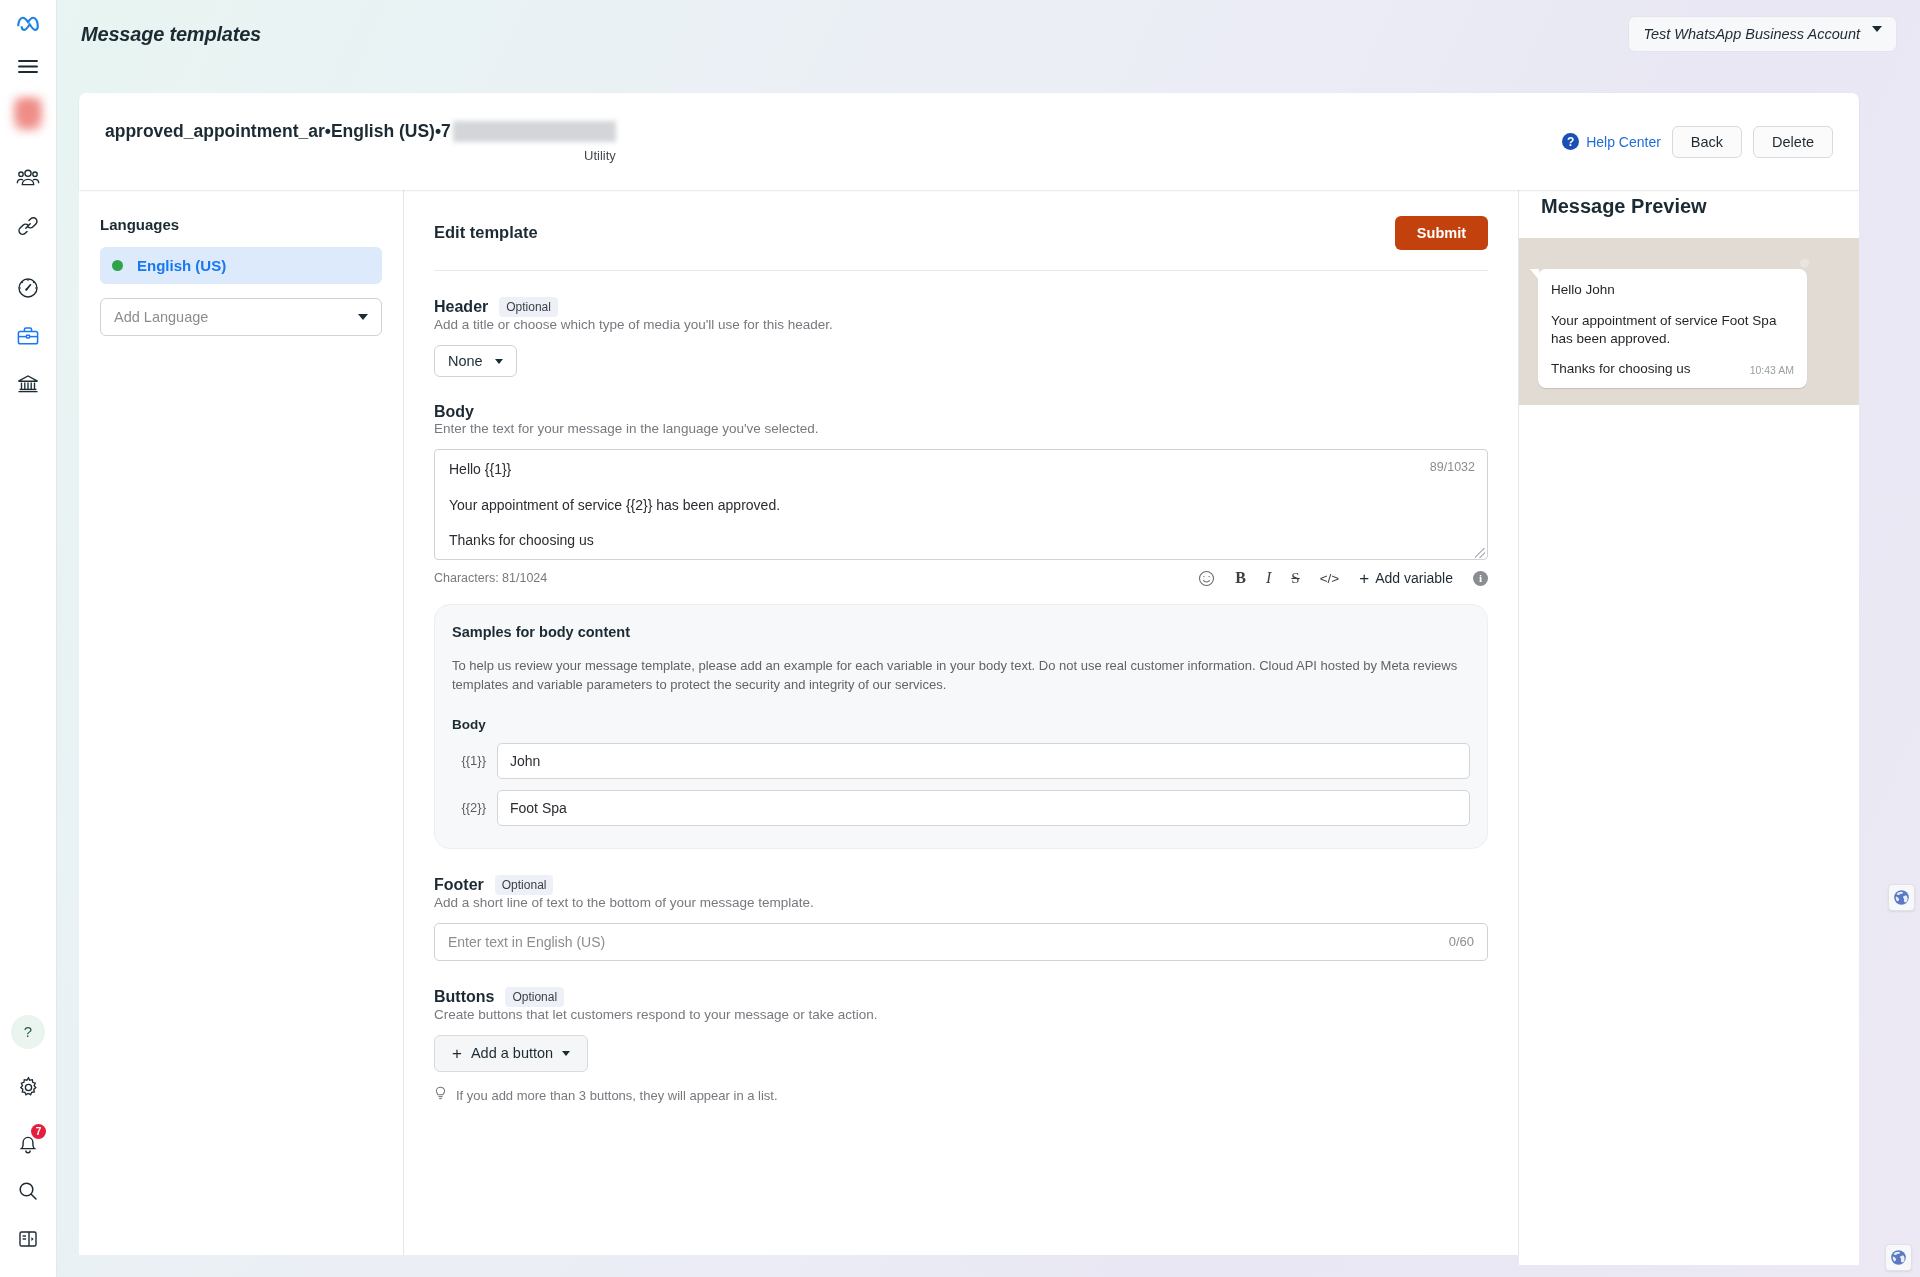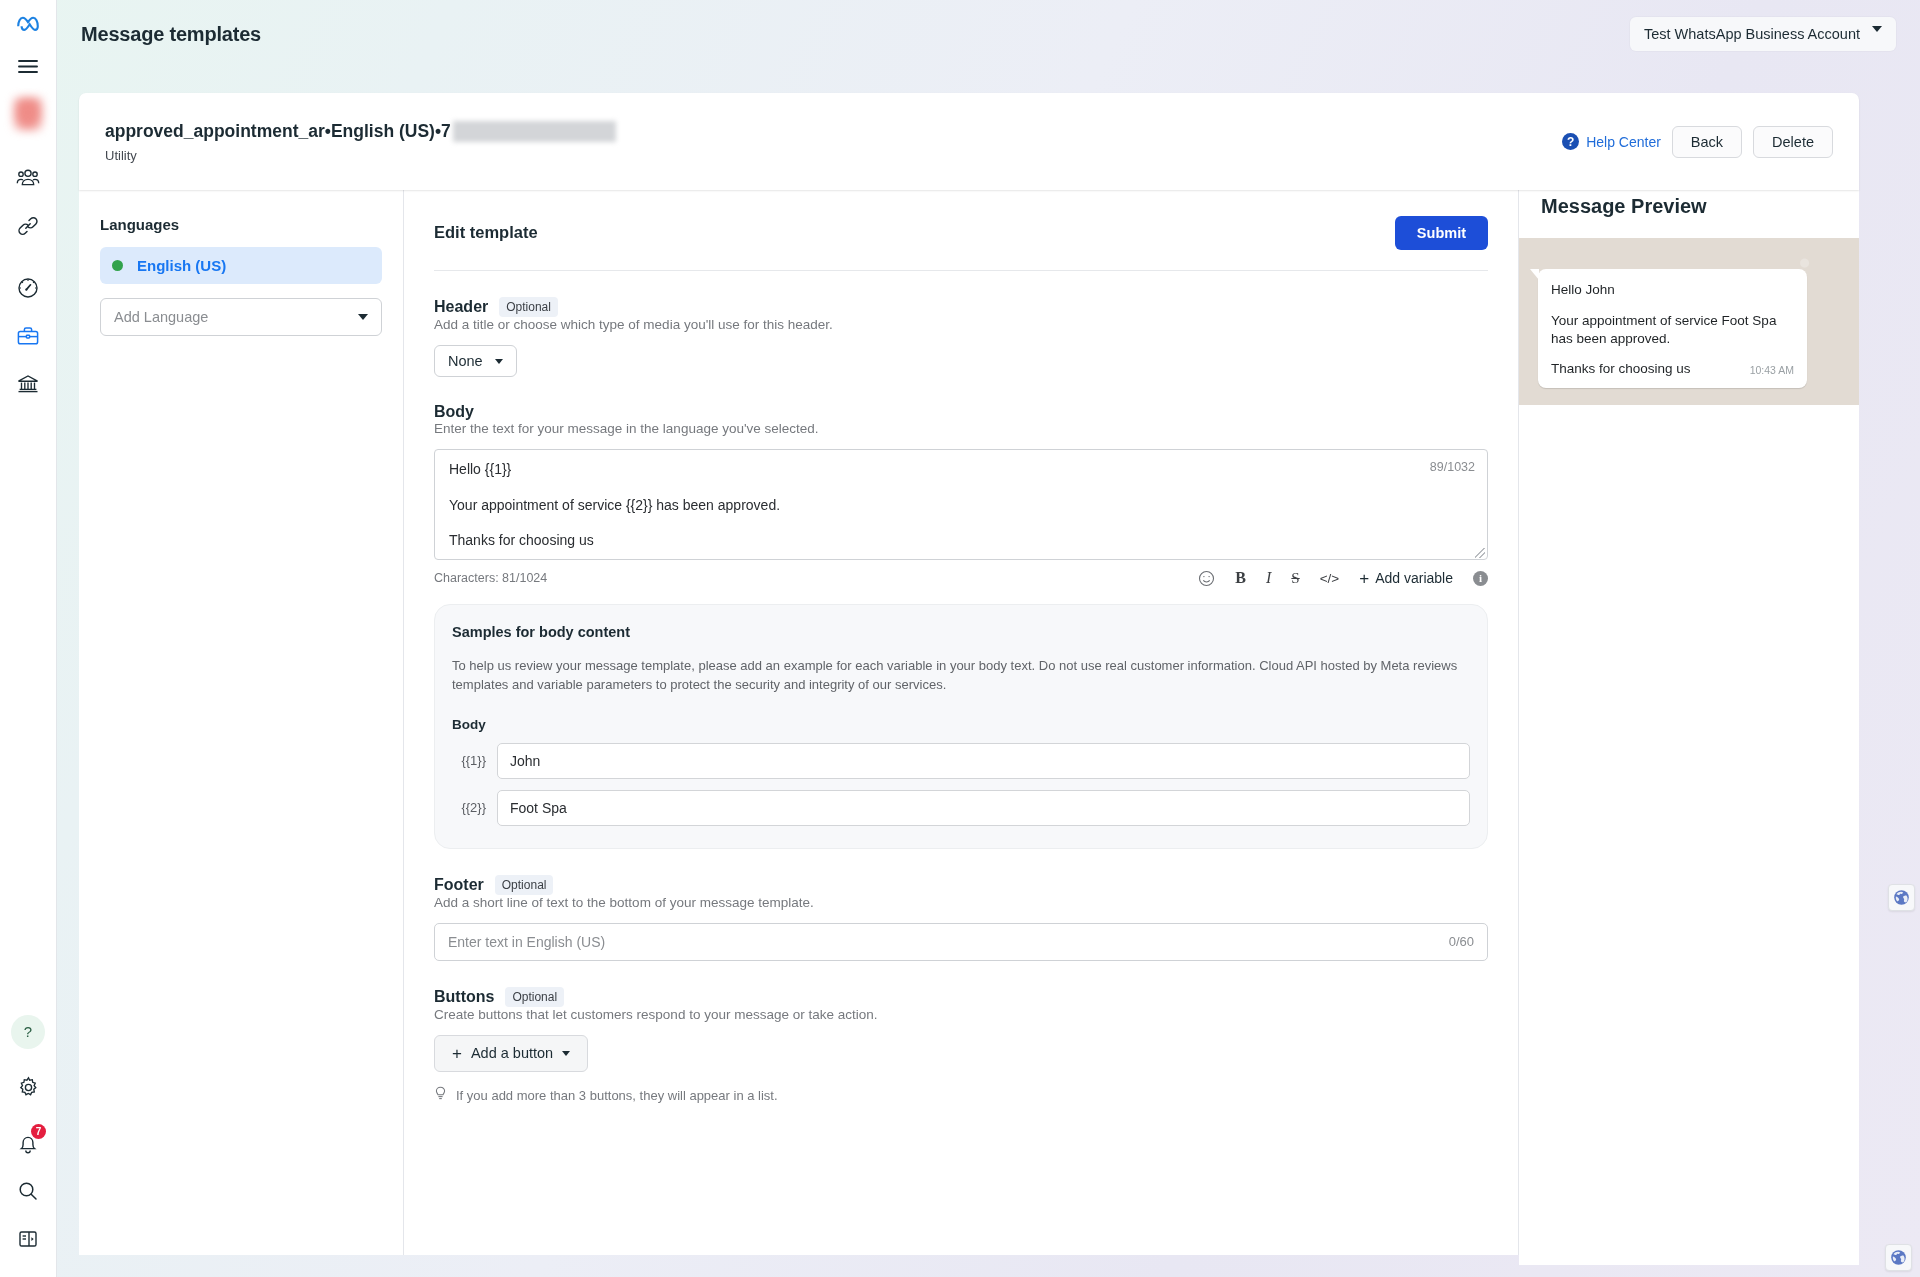--- a/index.html
+++ b/index.html
@@ -51,20 +51,21 @@
     padding: 0 3px;
   }
 
   
   #topbar {
     position: absolute; left: 57px; top: 0;
     width: 1863px; height: 68px;
     display: flex; align-items: center;
     padding: 0 24px 0 24px;
     z-index: 30;
+    font-style: italic;
   }
   #page-title {
     font-size: 20px; font-weight: bold; color: #1c2b33;
     letter-spacing: -0.2px;
   }
   .topbar-right { margin-left: auto; }
   #account-select {
     background: #f7f8fa;
     border: none; border-radius: 6px;
     padding: 9px 14px;
@@ -84,21 +85,21 @@
     border-radius: 7px 7px 0 0;
     box-shadow: 0 1px 2px rgba(0,0,0,0.10);
     display: flex; align-items: center;
     padding: 0 26px;
     z-index: 20;
   }
   #tmpl-title {
     font-size: 17.5px; font-weight: bold; color: #1c2b33;
     display: flex; align-items: center; white-space: nowrap;
   }
-  #tmpl-sub { font-size: 13px; color: #444950; margin-top: 6px; }
+  #tmpl-sub { font-size: 13px; color: #444950; margin-top: 6px; text-align: right; }
   .redact {
     display: inline-block; width: 163px; height: 21px;
     background: #d3d5d8; margin-left: 2px;
     filter: blur(2.6px); vertical-align: middle;
   }
   .hdr-actions { margin-left: auto; display: flex; align-items: center; gap: 11px; }
   .help-link {
     display: flex; align-items: center; gap: 7px;
     color: #1f6cd9; font-size: 14px; cursor: pointer;
   }
@@ -149,21 +150,21 @@
     flex: 1 1 auto;
     background: #fff;
     padding: 26px 30px 0 30px;
     overflow: hidden;
     border-right: 1px solid #e4e6eb;
   }
   .editor-top { display: flex; align-items: flex-start; }
   #edit-heading { font-size: 16.5px; font-weight: bold; color: #1c2b33; padding-top: 7px; }
   #submit-btn {
     margin-left: auto;
-    background: #1d4ed8; color: #fff;
+    background: #c2410c; color: #fff;
     border: none; border-radius: 6px;
     padding: 9px 22px; font-size: 14.5px; font-weight: bold;
     cursor: pointer;
   }
   .hr { height: 1px; background: #e6e8eb; margin: 20px 0 0 0; }
 
   .sec-title-row { display: flex; align-items: center; gap: 11px; margin-top: 26px; }
   .sec-title { font-size: 16px; font-weight: bold; color: #1c2b33; }
   .opt-pill {
     background: #edf1f7; color: #3b3f45;

